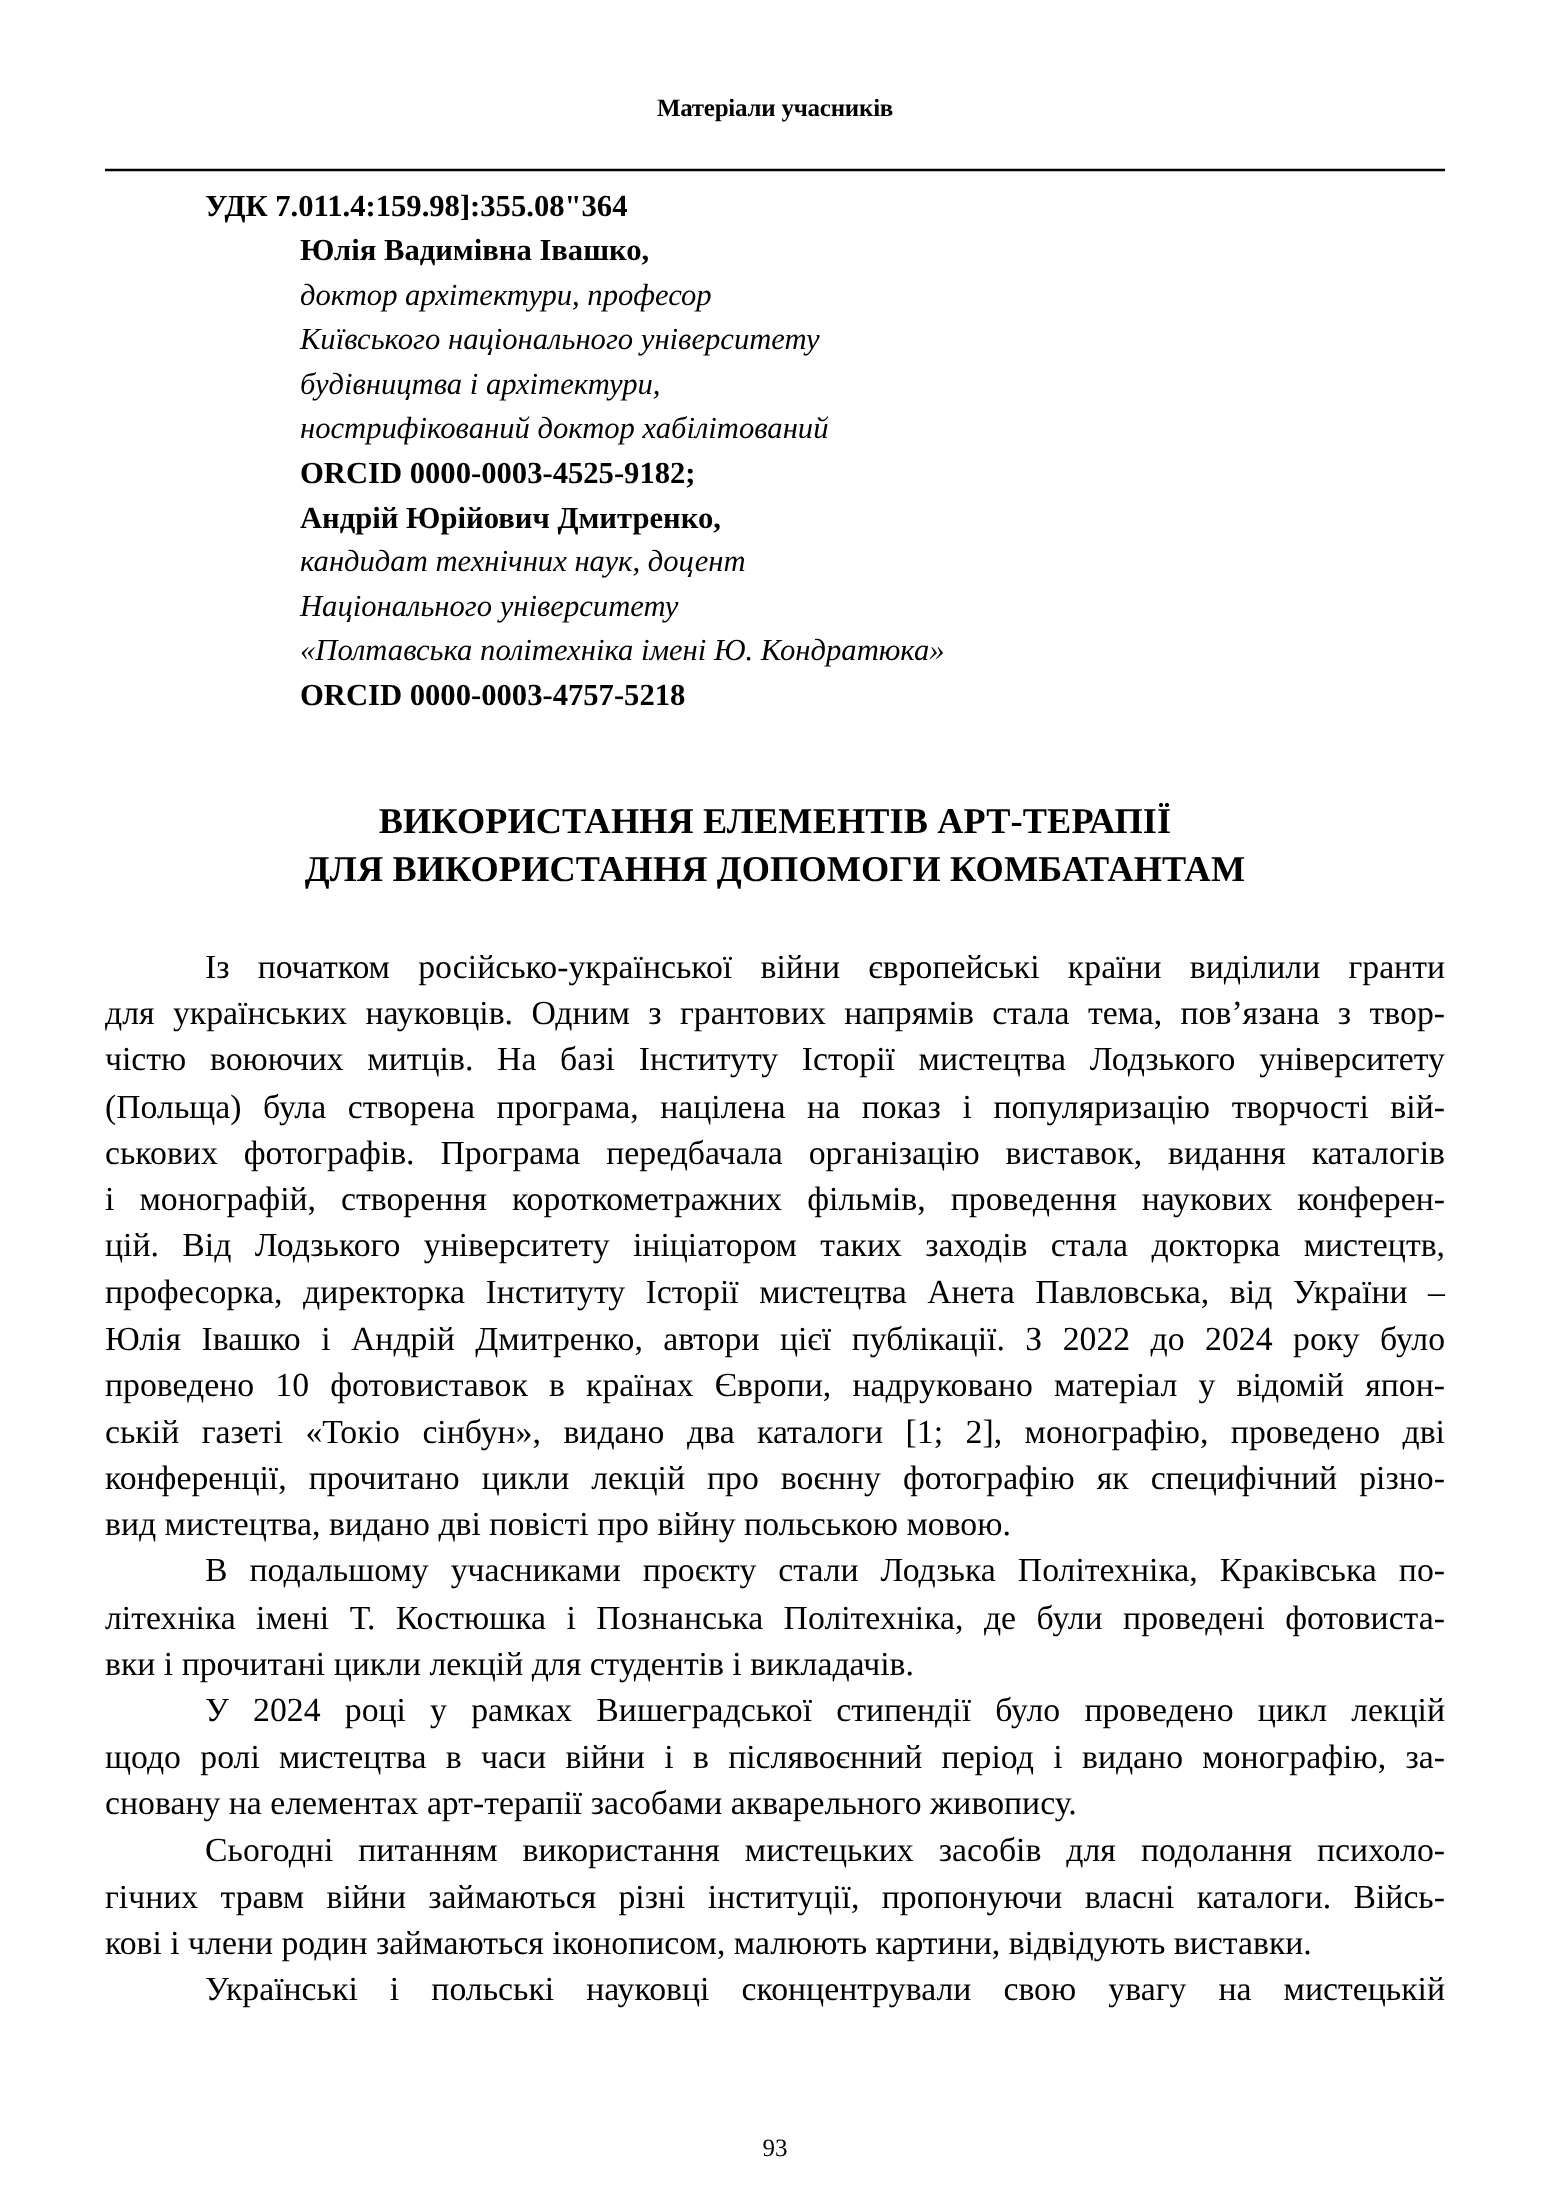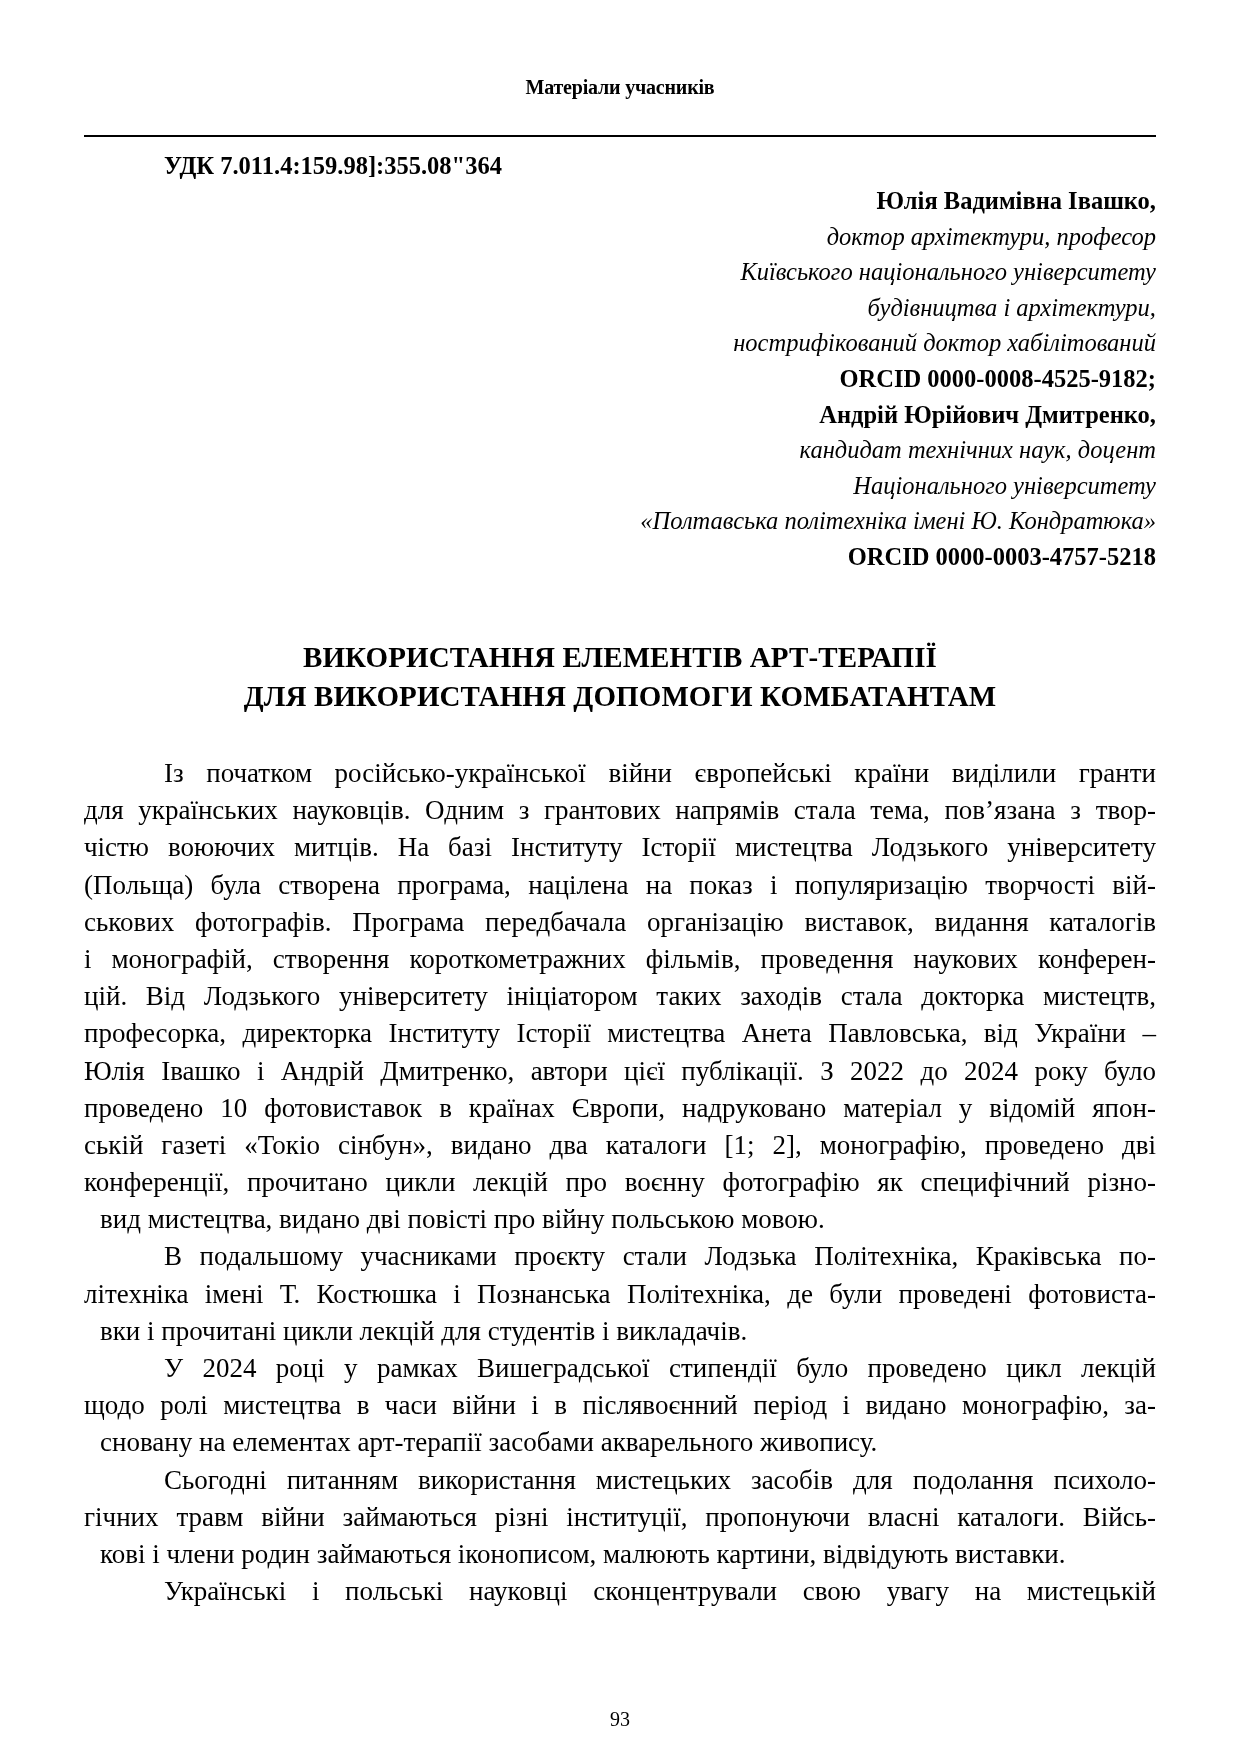--- a/index.html
+++ b/index.html
@@ -45,24 +45,23 @@
     position: absolute;
     left: 164px;
     top: 150px;
     font-weight: bold;
     font-size: 24.5px;
     line-height: 32px;
   }
   
   .authors {
     position: absolute;
-    right: 84px;
+    right: 100px;
     top: 183px;
     width: 900px;
-    text-align: right;
     font-size: 24.5px;
     line-height: 35.6px;
   }
   .authors .bold { font-weight: bold; }
   .authors .ital { font-style: italic; }
   .authors div { white-space: nowrap; }
 
   
   .title {
     position: absolute;
@@ -87,21 +86,21 @@
   }
   .line {
     display: block;
     height: 37.2px;
     text-align: justify;
     text-align-last: justify;
     white-space: nowrap;
     overflow: visible;
   }
   .line.indent { padding-left: 80px; }
-  .line.last { text-align-last: left; margin-left: 16px; }
+  .line.last { text-align-last: left; }
   .line.just {
     white-space: normal;
   }
 
   .page-number {
     position: absolute;
     left: 0;
     width: 1240px;
     top: 1707px;
     text-align: center;
@@ -120,21 +119,21 @@
   <div class="header-rule"></div>
 
   <div class="udk">УДК 7.011.4:159.98]:355.08"364</div>
 
   <div class="authors">
     <div class="bold">Юлія Вадимівна Івашко,</div>
     <div class="ital">доктор архітектури, професор</div>
     <div class="ital">Київського національного університету</div>
     <div class="ital">будівництва і архітектури,</div>
     <div class="ital">нострифікований доктор хабілітований</div>
-    <div class="bold">ORCID 0000-0008-4525-9182;</div>
+    <div class="bold">ORCID 0000-0003-4525-9182;</div>
     <div class="bold">Андрій Юрійович Дмитренко,</div>
     <div class="ital">кандидат технічних наук, доцент</div>
     <div class="ital">Національного університету</div>
     <div class="ital">«Полтавська політехніка імені Ю. Кондратюка»</div>
     <div class="bold">ORCID 0000-0003-4757-5218</div>
   </div>
 
   <div class="title">
     <div>ВИКОРИСТАННЯ ЕЛЕМЕНТІВ АРТ-ТЕРАПІЇ</div>
     <div>ДЛЯ ВИКОРИСТАННЯ ДОПОМОГИ КОМБАТАНТАМ</div>

